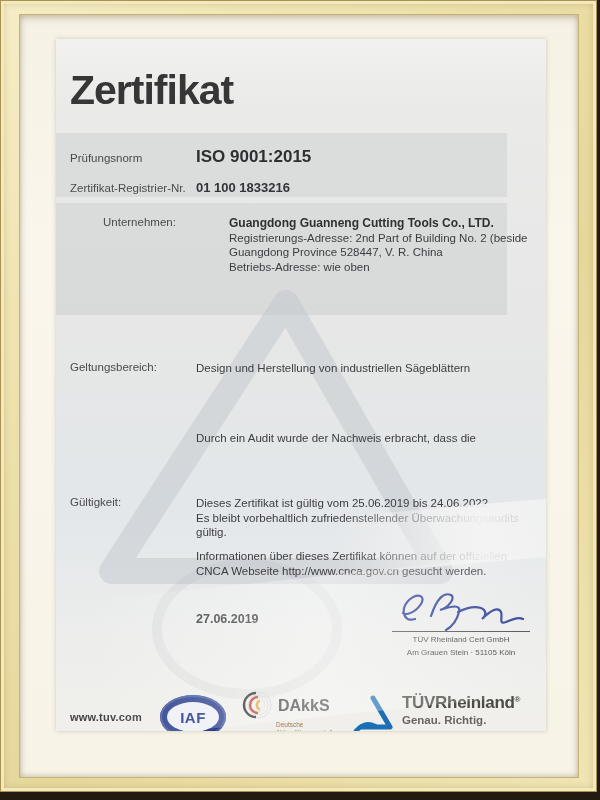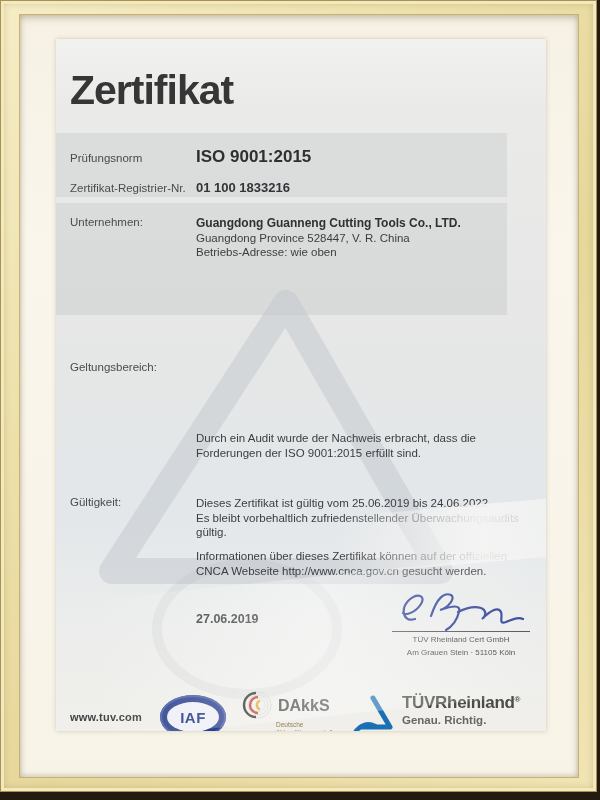--- a/index.html
+++ b/index.html
@@ -52,21 +52,21 @@
   }
   .row{position:absolute;left:14px;display:flex;align-items:baseline;}
   .row .lab{width:126px;flex:none;font-size:11.5px;color:#4a4b4d;}
   .row-pruef{top:108px;}
   .row-pruef .val{font-size:17px;font-weight:bold;color:#2e2f31;}
   .row-reg{top:141px;}
   .row-reg .val{font-size:13px;font-weight:bold;color:#333437;}
 
   .blockrow{position:absolute;left:14px;display:flex;}
   .blockrow .lab{width:126px;flex:none;font-size:11.5px;color:#4a4b4d;}
-  .b-untern{top:177px;}
+  .b-untern{top:177px;margin-left:33px;}
   .company{font-size:12px;font-weight:bold;color:#2f3032;line-height:14.6px;white-space:nowrap;}
   .bodytxt{font-size:11.5px;line-height:14.6px;color:#3c3d40;white-space:nowrap;}
   .b-gelt{top:322px;}
   .free{position:absolute;left:140px;}
   .b-audit{top:392px;}
   .b-gueltig{top:457px;}
   .b-info{top:510px;}
   .date{position:absolute;left:140px;top:573px;font-size:12.5px;font-weight:bold;color:#37383a;}
 
   .sigblock{position:absolute;left:336px;top:548px;width:138px;text-align:center;}
@@ -118,32 +118,33 @@
 
           <div class="row row-reg">
             <span class="lab">Zertifikat-Registrier-Nr.</span>
             <span class="val">01 100 1833216</span>
           </div>
 
           <div class="blockrow b-untern">
             <span class="lab">Unternehmen:</span>
             <div>
               <div class="company">Guangdong Guanneng Cutting Tools Co., LTD.</div>
+              <div class="bodytxt">Registrierungs-Adresse: 2nd Part of Building No. 2 (beside</div>
               <div class="bodytxt">Guangdong Province 528447, V. R. China</div>
               <div class="bodytxt">Betriebs-Adresse: wie oben</div>
             </div>
           </div>
 
           <div class="blockrow b-gelt">
             <span class="lab">Geltungsbereich:</span>
+            <div class="bodytxt">Design und Herstellung von industriellen Sägeblättern</div>
           </div>
 
           <div class="free b-audit">
             <div class="bodytxt">Durch ein Audit wurde der Nachweis erbracht, dass die</div>
-            <div class="bodytxt">Forderungen der ISO 9001:2015 erfüllt sind.</div>
           </div>
 
           <div class="blockrow b-gueltig">
             <span class="lab">Gültigkeit:</span>
             <div>
               <div class="bodytxt">Dieses Zertifikat ist gültig vom 25.06.2019 bis 24.06.2022.</div>
               <div class="bodytxt">Es bleibt vorbehaltlich zufriedenstellender Überwachungsaudits</div>
               <div class="bodytxt">gültig.</div>
             </div>
           </div>

